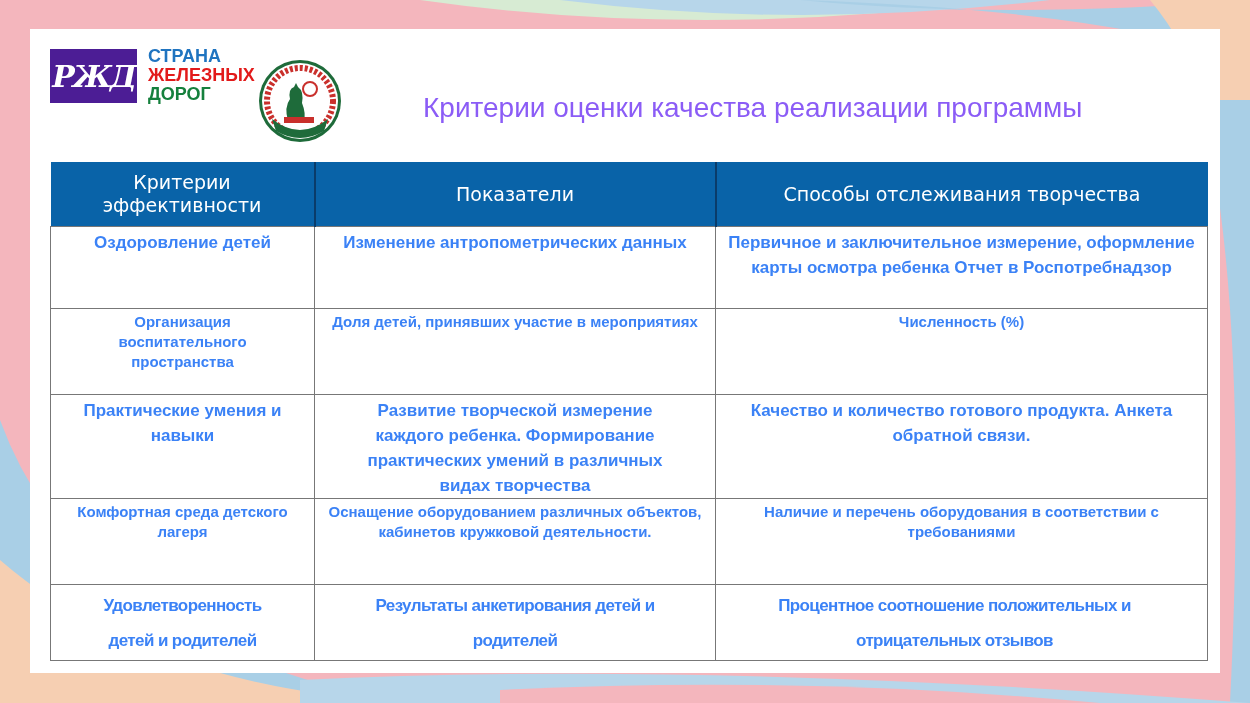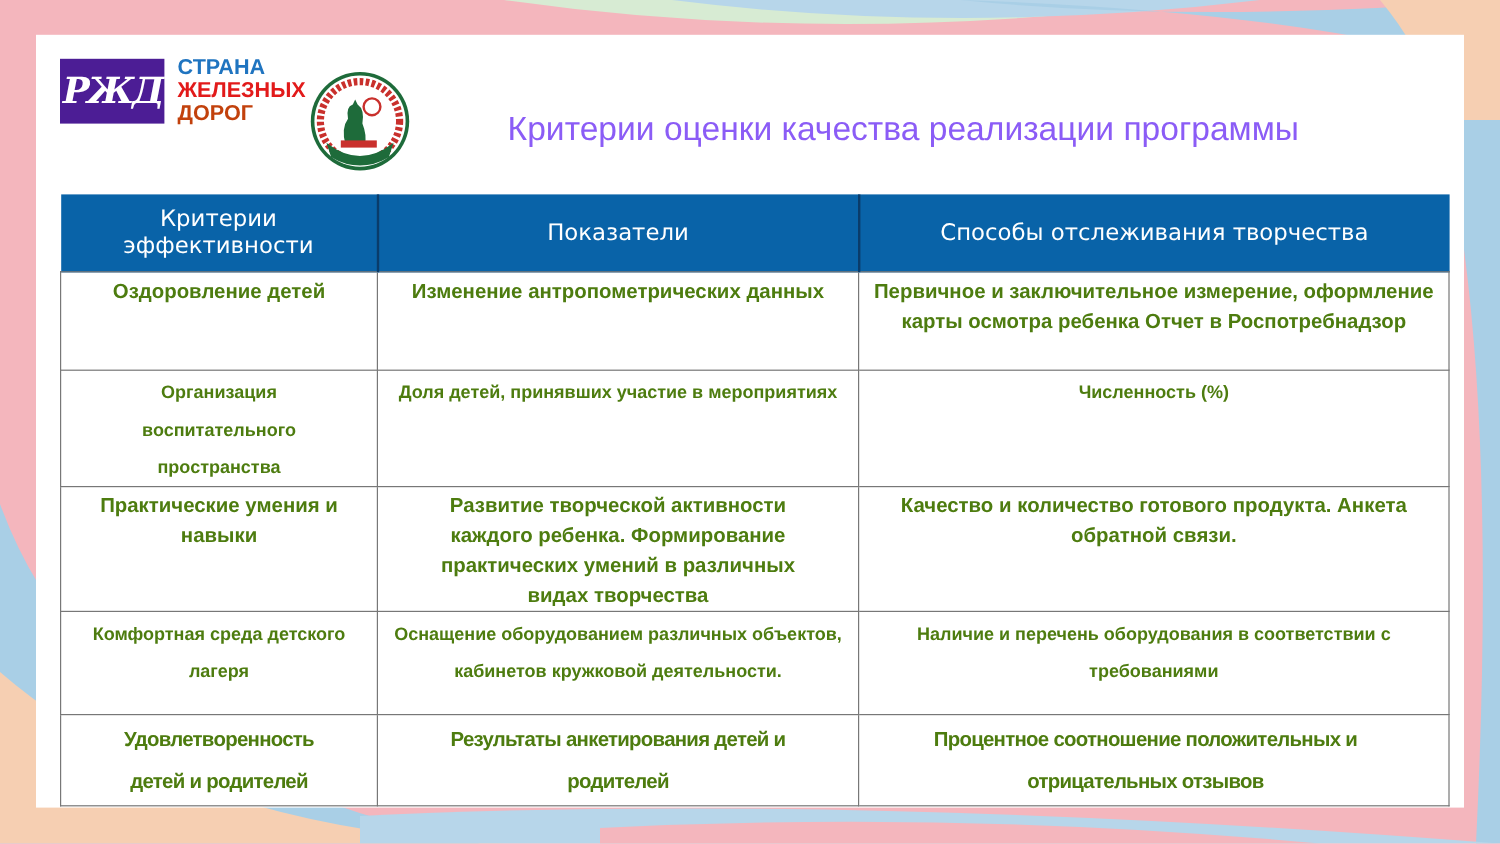--- a/index.html
+++ b/index.html
@@ -16,43 +16,43 @@
   }
   .rzd-logo {
     position: absolute; left: 20px; top: 20px; width: 87px; height: 54px;
     background: #4c1d95; display: flex; align-items: center; justify-content: center;
     color: #fff; font-weight: bold; font-style: italic; font-size: 30px;
     font-family: "DejaVu Serif", serif; letter-spacing: -2px;
   }
   .rzd-text { position: absolute; left: 118px; top: 18px; line-height: 19px; font-weight: bold; font-size: 18px; }
   .rzd-text .l1 { color: #1f74c0; display: block; }
   .rzd-text .l2 { color: #e21a1a; display: block; }
-  .rzd-text .l3 { color: #c2410c; display: block; }
+  .rzd-text .l3 { color: #15803d; display: block; }
   .emblem { position: absolute; left: 228px; top: 30px; width: 84px; height: 84px; }
   .title {
     position: absolute; left: 393px; top: 63px; width: 760px;
     color: #8b5cf6; font-size: 28px; white-space: nowrap;
   }
   table.crit {
     position: absolute; left: 20px; top: 133px; width: 1157px;
     border-collapse: collapse; table-layout: fixed;
   }
   table.crit th {
     background: #0963a8; color: #ffffff; font-weight: normal;
     font-family: "DejaVu Sans", sans-serif; font-size: 19px; line-height: 23px;
     height: 64px; padding: 0 6px; text-align: center; vertical-align: middle;
     border-right: 2px solid #0a3c6a;
   }
   table.crit th:last-child { border-right: none; }
   table.crit td {
     border: 1.5px solid #777; text-align: center; vertical-align: top;
-    color: #4d7c0f; font-weight: bold; padding: 3px 8px 0 8px;
+    color: #3b82f6; font-weight: bold; padding: 3px 8px 0 8px;
   }
   table.crit td.f18 { font-size: 17px; line-height: 25px; }
-  table.crit td.f15 { font-size: 15px; line-height: 31px; }
+  table.crit td.f15 { font-size: 15px; line-height: 20px; }
   table.crit td.narrow { font-size: 17px; line-height: 35px; letter-spacing: -0.6px; }
   table.crit tr.r1 td { height: 78px; }
   table.crit tr.r2 td { height: 82px; }
   table.crit tr.r3 td { height: 95px; }
   table.crit tr.r4 td { height: 82px; }
   table.crit tr.r5 td { height: 72px; }
 </style>
 </head>
 <body>
 
@@ -111,21 +111,21 @@
         <td class="f18">Изменение антропометрических данных</td>
         <td class="f18">Первичное и заключительное измерение, оформление карты осмотра ребенка Отчет в Роспотребнадзор</td>
       </tr>
       <tr class="r2">
         <td class="f15" style="padding-left:50px;padding-right:50px">Организация воспитательного пространства</td>
         <td class="f15">Доля детей, принявших участие в мероприятиях</td>
         <td class="f15">Численность (%)</td>
       </tr>
       <tr class="r3">
         <td class="f18">Практические умения и навыки</td>
-        <td class="f18" style="padding-left:30px;padding-right:30px">Развитие творческой активности каждого ребенка. Формирование практических умений в различных видах творчества</td>
+        <td class="f18" style="padding-left:30px;padding-right:30px">Развитие творческой измерение каждого ребенка. Формирование практических умений в различных видах творчества</td>
         <td class="f18">Качество и количество готового продукта. Анкета обратной связи.</td>
       </tr>
       <tr class="r4">
         <td class="f15">Комфортная среда детского лагеря</td>
         <td class="f15">Оснащение оборудованием различных объектов, кабинетов кружковой деятельности.</td>
         <td class="f15">Наличие и перечень оборудования в соответствии с требованиями</td>
       </tr>
       <tr class="r5">
         <td class="narrow" style="padding-left:30px;padding-right:30px">Удовлетворенность детей и родителей</td>
         <td class="narrow" style="padding-left:30px;padding-right:30px">Результаты анкетирования детей и родителей</td>

